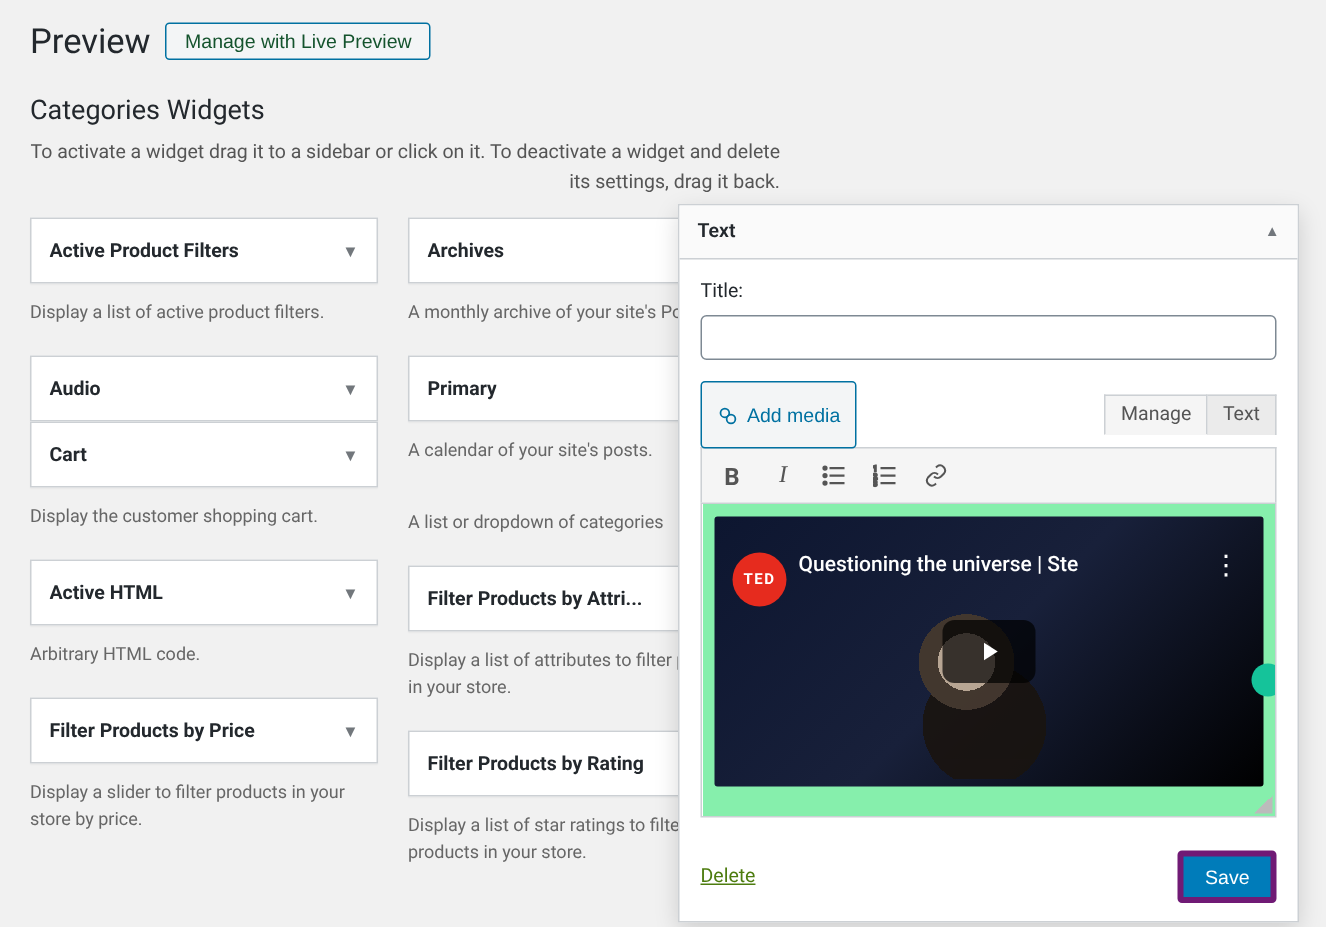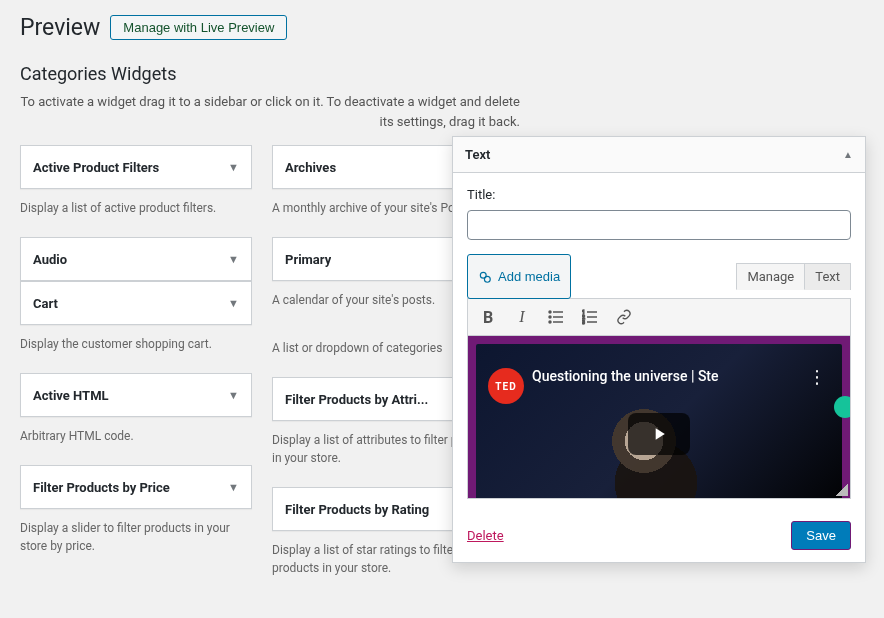--- a/index.html
+++ b/index.html
@@ -30,33 +30,33 @@
   .fld-label{display:block;margin-bottom:8px;}
   .fld-input{width:100%;box-sizing:border-box;border:1px solid #7e8993;border-radius:4px;height:30px;padding:0 8px;font-size:14px;}
   .row-media{display:flex;justify-content:space-between;align-items:center;margin:14px 0 0 0;}
   .add-media{display:inline-flex;align-items:center;gap:6px;border:1px solid #0071a1;color:#0071a1;background:#f3f5f6;border-radius:3px;padding:14px 10px;font-size:13px;cursor:pointer;}
   .tabs{display:flex;}
   .tab{border:1px solid #ccd0d4;padding:5px 10px;font-size:13px;cursor:pointer;background:#ebebeb;color:#555;border-bottom:none;}
   .tab.active{background:#f5f5f5;color:#555;border-bottom:1px solid #f5f5f5;position:relative;z-index:2;}
   .tab + .tab{border-left:none;}
   .toolbar{display:flex;gap:14px;border:1px solid #ccd0d4;border-bottom:none;padding:8px 10px;background:#f5f5f5;margin-top:-1px;}
   .tb{width:20px;height:20px;display:flex;align-items:center;justify-content:center;color:#555;cursor:pointer;}
-  .editor{border:1px solid #ccd0d4;height:164px;overflow:auto;position:relative;background:#701a75;box-sizing:border-box;padding:8px;}
+  .editor{border:1px solid #ccd0d4;height:210px;overflow:auto;position:relative;background:#86efac;box-sizing:border-box;padding:8px;}
   .video{position:relative;background:linear-gradient(135deg,#0d1630,#18203a 50%,#000);height:180px;border-radius:2px;overflow:hidden;color:#fff;}
   .ted{position:absolute;top:24px;left:12px;background:#e62b1e;color:#fff;font-weight:700;font-size:10px;width:36px;height:36px;border-radius:50%;display:flex;align-items:center;justify-content:center;letter-spacing:1px;}
   .vtitle{position:absolute;top:24px;left:56px;right:50px;font-size:14px;font-weight:500;white-space:nowrap;overflow:hidden;text-overflow:ellipsis;}
   .dots{position:absolute;top:28px;right:16px;font-size:18px;line-height:10px;cursor:pointer;}
   .play{position:absolute;top:50%;left:50%;transform:translate(-50%,-50%);width:62px;height:42px;background:rgba(0,0,0,.7);border-radius:8px;display:flex;align-items:center;justify-content:center;cursor:pointer;}
   .play svg{fill:#fff;width:20px;height:20px;}
   .figure{position:absolute;left:120px;top:55px;width:120px;height:120px;background:radial-gradient(circle at 40% 35%,#c9b49e 0 18%,#473a2e 18% 30%,transparent 30%),radial-gradient(circle at 50% 70%,#1a1410 0 40%,transparent 40%);opacity:.9;}
   .gram{position:absolute;right:-6px;bottom:80px;width:22px;height:22px;border-radius:50%;background:#15c39a;}
   .resize{position:absolute;right:2px;bottom:2px;width:12px;height:12px;background:linear-gradient(135deg,transparent 50%,#bbb 50%);}
   .footer{display:flex;justify-content:space-between;align-items:center;padding:12px 14px;}
-  .delete{color:#be185d;text-decoration:underline;font-size:13px;cursor:pointer;}
-  .save{background:#007cba;color:#fff;border:1px solid #701a75;border-radius:3px;padding:6px 14px;font-size:13px;cursor:pointer;}
+  .delete{color:#4d7c0f;text-decoration:underline;font-size:13px;cursor:pointer;}
+  .save{background:#007cba;color:#fff;border:4px solid #701a75;border-radius:3px;padding:6px 14px;font-size:13px;cursor:pointer;}
 </style>
 </head>
 <body>
 
 <div class="wrap">
   <div class="heading-row">
     <h1>Preview</h1>
     <button class="manage-btn">Manage with Live Preview</button>
   </div>
 

